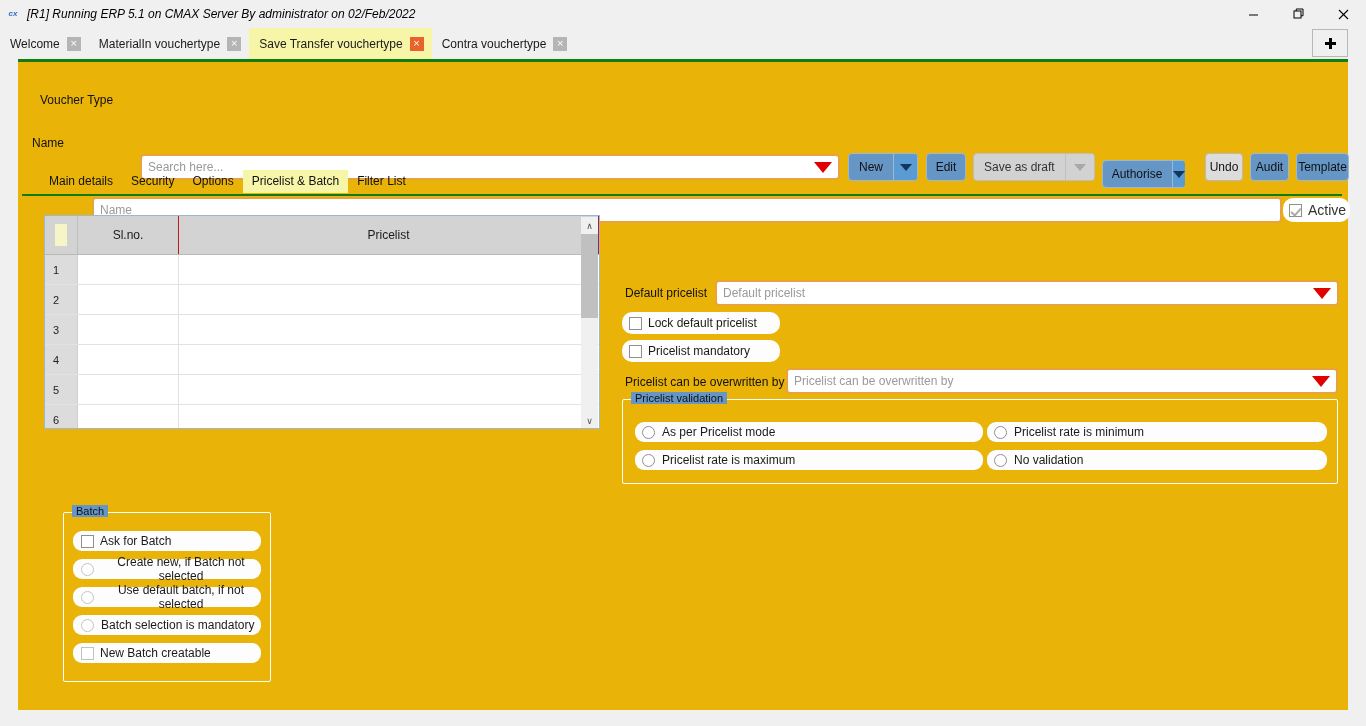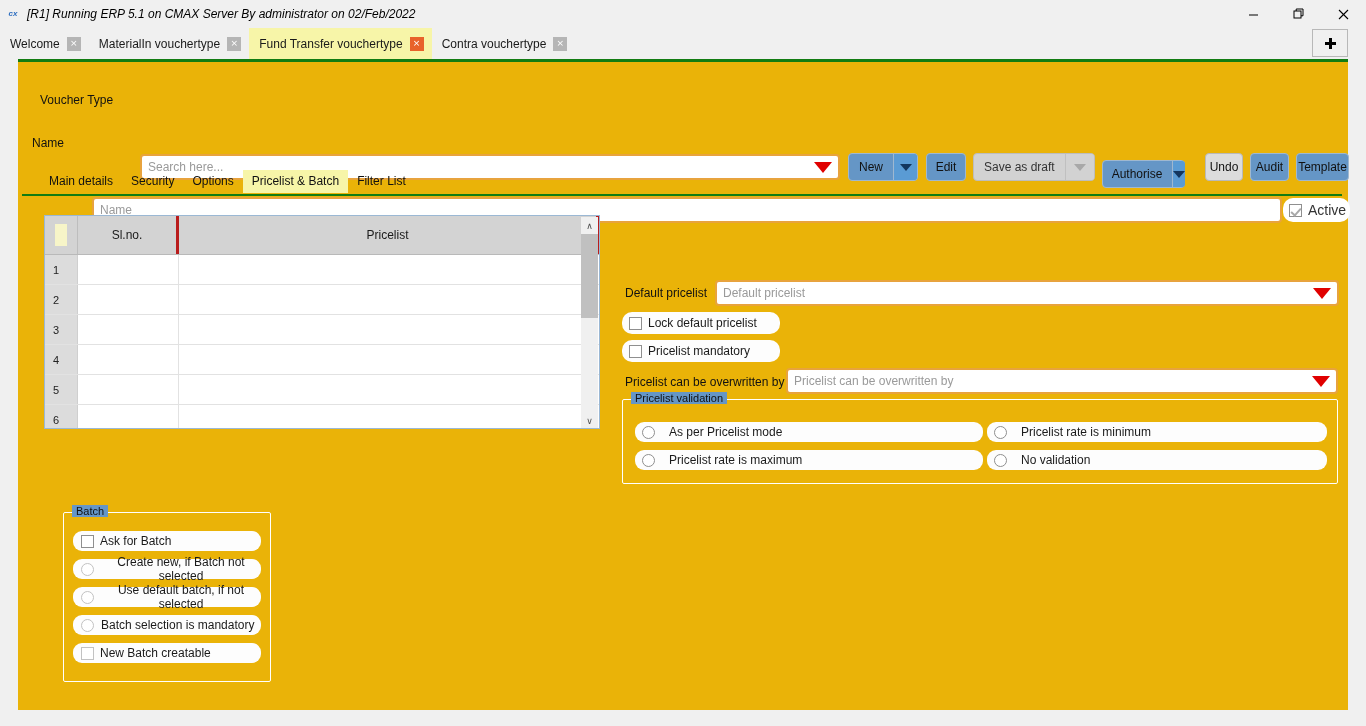--- a/index.html
+++ b/index.html
@@ -239,21 +239,21 @@
   .gh-corner {
     width: 33px; display: flex; align-items: center; justify-content: center;
     border-right: 1px solid #bdbdbd;
   }
   .gh-corner .mark {
     width: 12px; height: 22px; background: #f7f5c8;
   }
   .gh-cell {
     display: flex; align-items: center; justify-content: center;
     font-size: 12px; color: #1a1a1a;
-    border-right: 3px solid #b91c1c;
+    border-right: 1px solid #b91c1c;
   }
   .gh-slno { width: 101px; }
   .gh-pricelist { flex: 1; }
   .grid-body { flex: 1; display: flex; flex-direction: column; }
   .grid-row { display: flex; height: 30px; border-bottom: 1px solid #e2e2e2; }
   .gr-num {
     width: 33px; background: #dcdcdc;
     border-right: 1px solid #cfcfcf;
     display: flex; align-items: center; padding-left: 8px;
     font-size: 11px; color: #222;
@@ -326,21 +326,21 @@
   .radio.disabled { border-color: #c2c2c2; }
   .cb.disabled { border-color: #c2c2c2; }
 
   .val-opt {
     position: absolute;
     height: 20px;
     background: #fdfdfd;
     border-radius: 9px;
     display: flex; align-items: center;
     padding-left: 7px;
-    font-size: 12px; color: #1a1a1a; gap: 7px;
+    font-size: 12px; color: #1a1a1a;
   }
   .batch-opt {
     position: absolute; left: 9px;
     height: 20px; width: 188px;
     background: #fdfdfd;
     border-radius: 9px;
     display: flex; align-items: center;
     padding-left: 8px;
     font-size: 12px; color: #1a1a1a;
   }
@@ -375,21 +375,21 @@
 <div class="tabbar">
   <div class="tab">
     <span class="tab-label">Welcome</span>
     <span class="tab-close">×</span>
   </div>
   <div class="tab">
     <span class="tab-label">MaterialIn vouchertype</span>
     <span class="tab-close">×</span>
   </div>
   <div class="tab active">
-    <span class="tab-label">Fund Transfer vouchertype</span>
+    <span class="tab-label">Save Transfer vouchertype</span>
     <span class="tab-close">×</span>
   </div>
   <div class="tab">
     <span class="tab-label">Contra vouchertype</span>
     <span class="tab-close">×</span>
   </div>
   <div class="newtab-wrap">
     <span class="plus-icon"></span>
   </div>
 </div>

